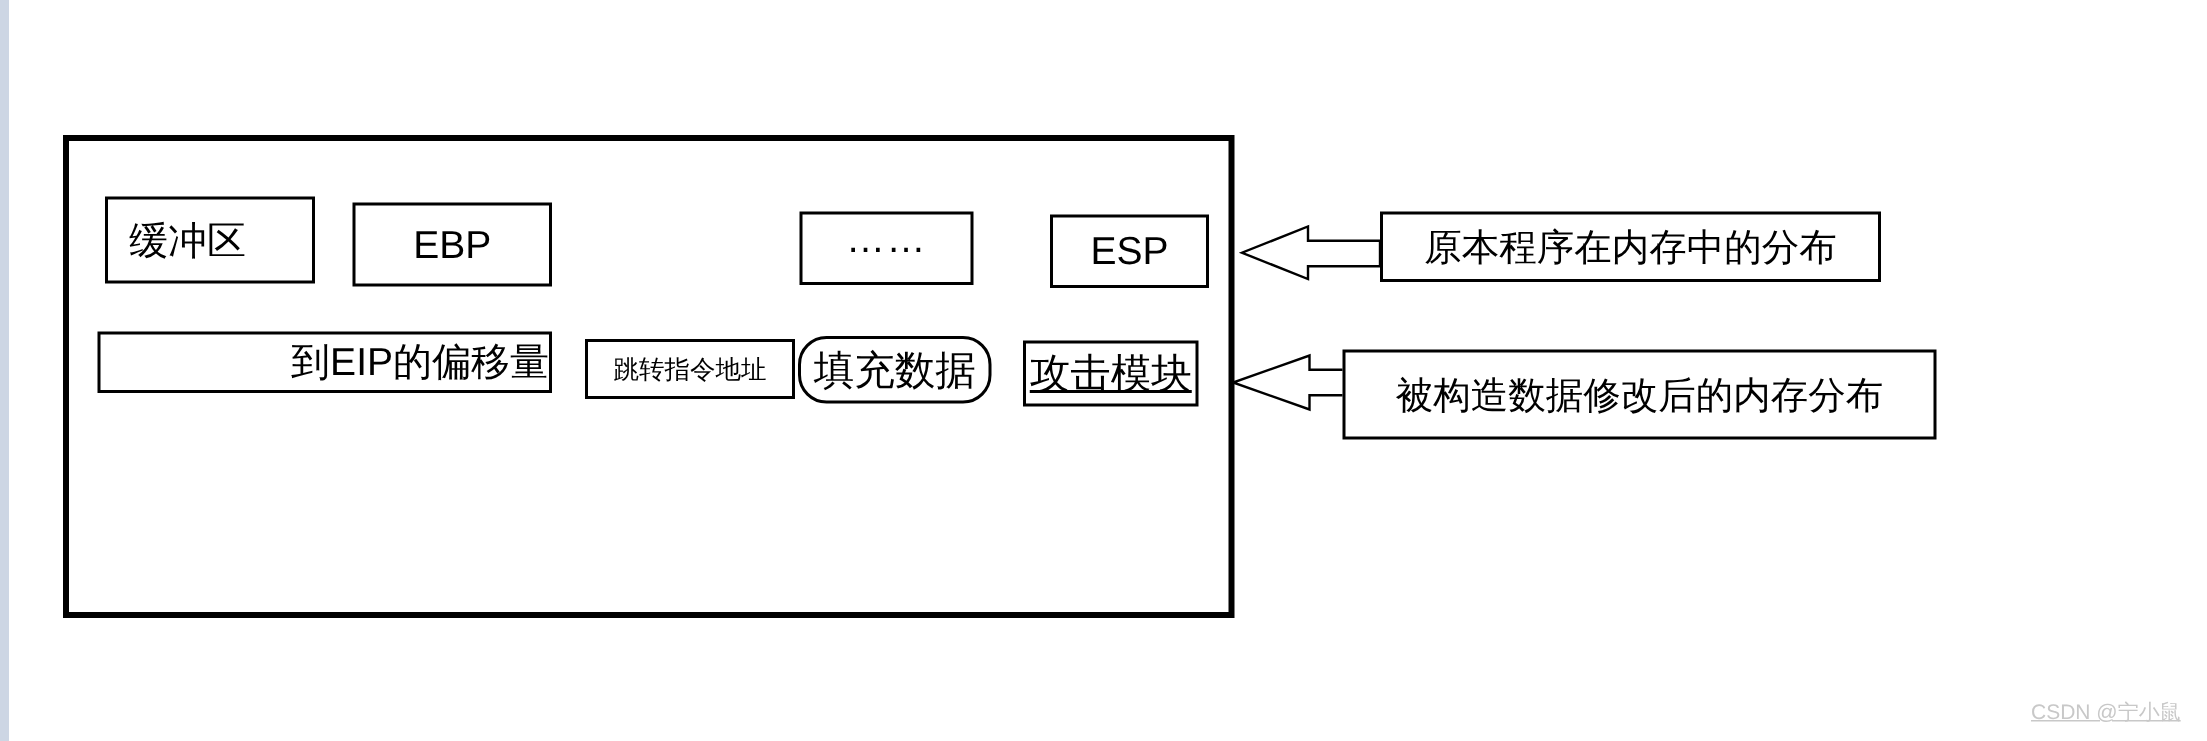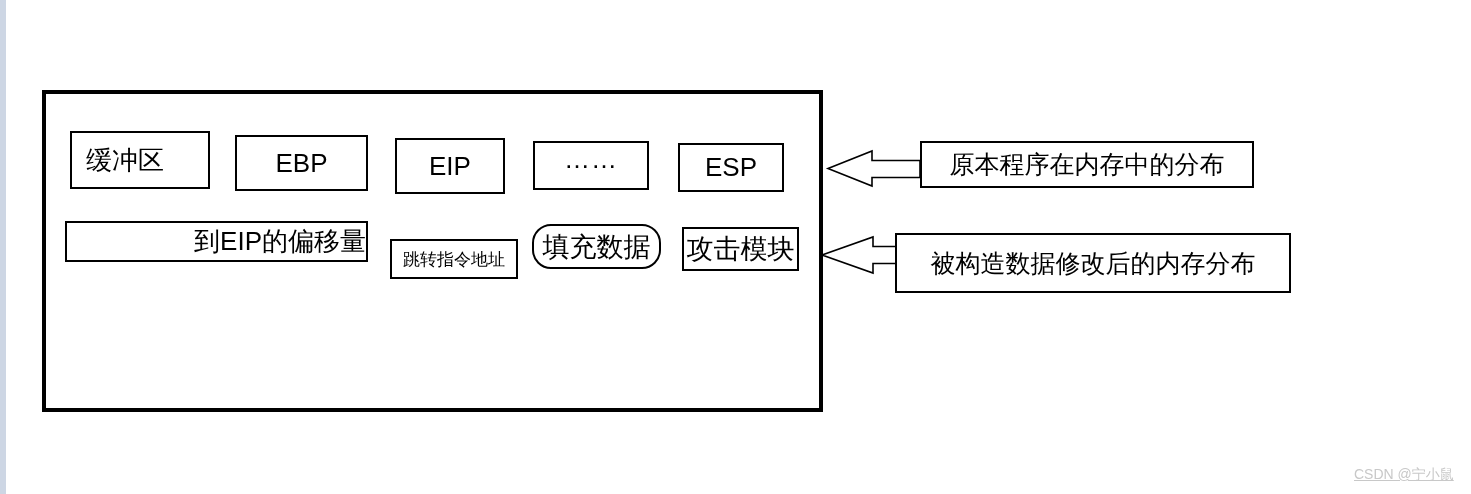--- a/index.html
+++ b/index.html
@@ -37,26 +37,26 @@
     font-size: 26px;
     white-space: nowrap;
   }
   .cell.align-left { justify-content: flex-end; padding-left: 22px; }
 
   .cell-buffer   { left: 70px;  top: 131px; width: 140px; height: 58px; justify-content: flex-start; padding-left: 14px; font-family: Liberation Mono, monospace; }
   .cell-ebp      { left: 235px; top: 135px; width: 133px; height: 56px; }
   .cell-eip      { left: 395px; top: 138px; width: 110px; height: 56px; }
   .cell-ellipsis { left: 533px; top: 141px; width: 116px; height: 49px; }
   .cell-ellipsis span { transform: translateY(-6px); letter-spacing: 1px; }
-  .cell-esp      { left: 678px; top: 143px; width: 106px; height: 49px; }
+  .cell-esp      { left: 700px; top: 143px; width: 106px; height: 49px; }
 
   .cell-offset   { left: 65px;  top: 221px; width: 303px; height: 41px; }
-  .cell-jump     { left: 390px; top: 226px; width: 128px; height: 40px; font-size: 17px; margin-top: 13px; }
+  .cell-jump     { left: 390px; top: 226px; width: 140px; height: 40px; font-size: 17px; }
   .cell-padding  { left: 532px; top: 224px; width: 129px; height: 45px; font-size: 27px; border-radius: 19px; }
-  .cell-attack   { left: 682px; top: 227px; width: 117px; height: 44px; font-size: 27px; }
+  .cell-attack   { left: 682px; top: 227px; width: 117px; height: 44px; font-size: 27px; text-decoration: underline; }
 
   .annotation {
     position: absolute;
     border: 2px solid var(--line);
     background: var(--background);
     color: var(--line);
     display: flex; align-items: center; justify-content: center;
     font-size: 25px;
     white-space: nowrap;
   }
@@ -90,23 +90,20 @@
   <div class="left-strip"></div>
 
   <div class="outer-box"></div>
 
   <div class="cell cell-buffer">
     <span>缓冲区</span>
   </div>
   <div class="cell cell-ebp">
     <span>EBP</span>
   </div>
-  <div class="cell cell-eip">
-    <span>EIP</span>
-  </div>
   <div class="cell cell-ellipsis">
     <span>……</span>
   </div>
   <div class="cell cell-esp">
     <span>ESP</span>
   </div>
 
   <div class="cell cell-offset align-left">
     <span>到EIP的偏移量</span>
   </div>

